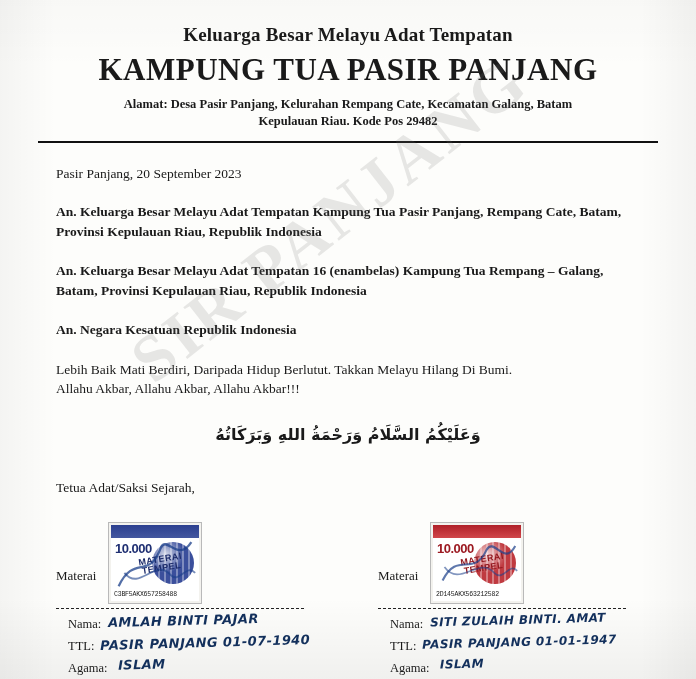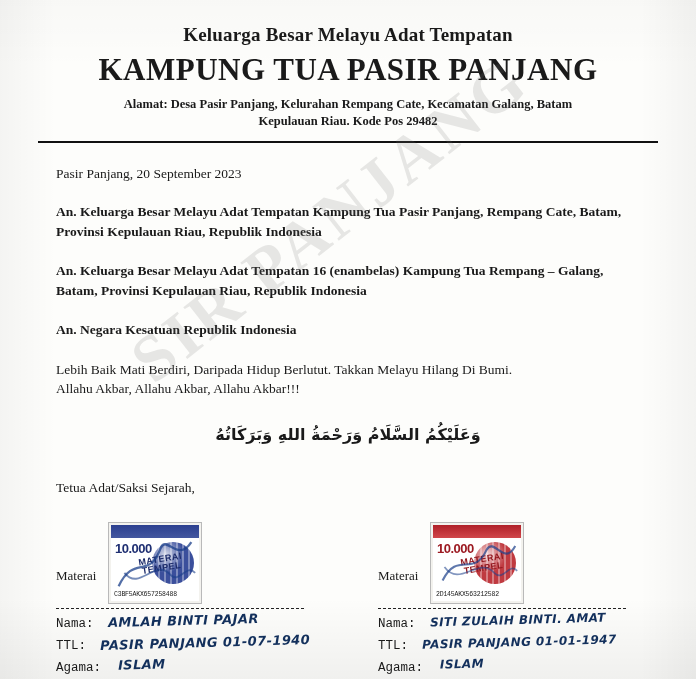--- a/index.html
+++ b/index.html
@@ -216,23 +216,22 @@
   .fields {
     margin-top: 6px;
   }
   .field-row {
     position: relative;
     height: 22px;
     font-size: 12.5px;
   }
   .field-label {
     position: absolute;
-    left: 0;
+    left: 12px;
     top: 2px;
-    font-family: Liberation Mono, monospace;
   }
   .field-hand {
     position: absolute;
     top: -2px;
     font-family: "DejaVu Sans", sans-serif;
     font-size: 13px;
     font-style: italic;
     font-weight: 700;
     color: #13305c;
     letter-spacing: 0.4px;

